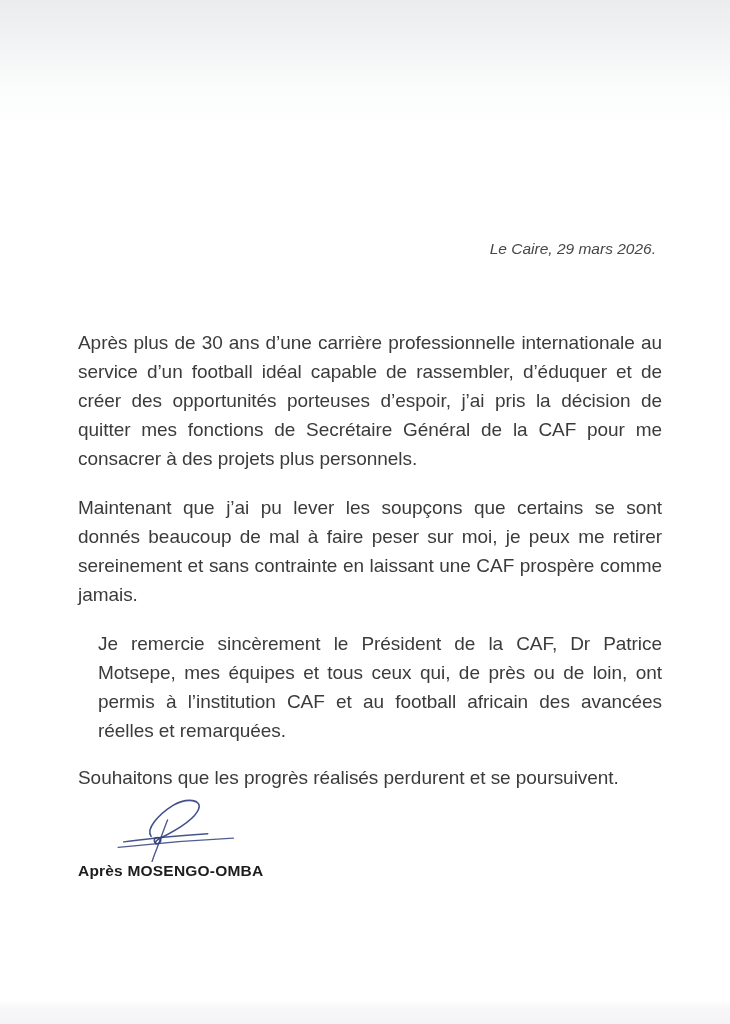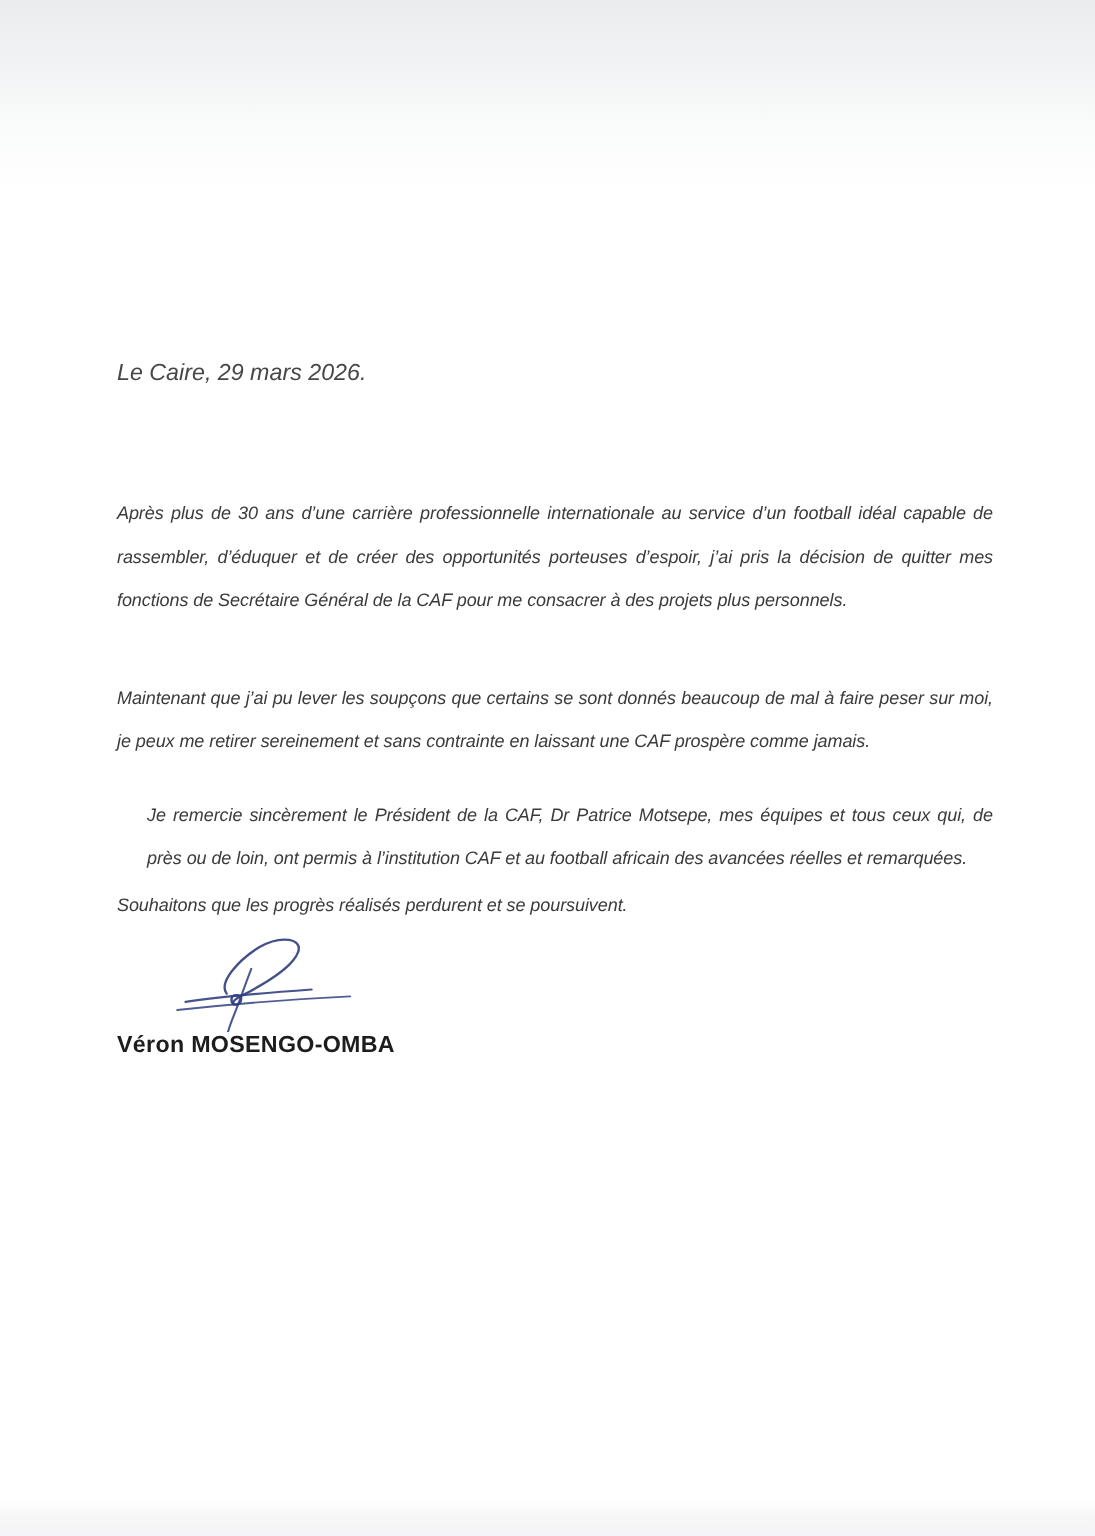--- a/index.html
+++ b/index.html
@@ -38,38 +38,38 @@
     font-size: 16px;
     font-weight: bold;
     letter-spacing: 0.3px;
     color: #1d1d1d;
     text-decoration: underline;
     text-underline-offset: 3px;
     margin: 0;
   }
   .dateline {
     margin-top: 70px;
+    text-align: right;
     font-style: italic;
     font-size: 15.5px;
     color: #474747;
     padding-right: 6px;
   }
   .body-paragraph {
     margin: 0;
-    font-size: 12px;
+    font-size: 19px;
     line-height: 29px;
     letter-spacing: -0.05px;
     color: #3b3b3b;
     text-align: justify;
-    font-style: italic;
   }
   .p1 { margin-top: 70px; }
-  .p2 { margin-top: 36px; }
+  .p2 { margin-top: 20px; }
   .p3 { margin-top: 20px; margin-left: 20px; }
-  .p4 { margin-top: 2px; }
+  .p4 { margin-top: 18px; }
   .signature-block {
     margin-top: 6px;
     margin-left: 26px;
     width: 160px;
     height: 64px;
   }
   .signature-block svg {
     display: block;
     width: 160px;
     height: 64px;
@@ -105,16 +105,16 @@
         <path d="M 44 42 C 38 34 52 18 68 8 C 84 -1 100 2 96 12 C 92 23 70 36 54 44 C 50 46 48 48 49 50" fill="none" stroke="#33417f" stroke-width="1.7" stroke-linecap="round" opacity="0.92"></path>
         <path d="M 62 24 C 58 34 54 46 50 56 C 48 61 46 66 45 70" fill="none" stroke="#33417f" stroke-width="1.5" stroke-linecap="round" opacity="0.88"></path>
 
         <path d="M 14 48 C 40 44 78 41 106 39" fill="none" stroke="#33417f" stroke-width="1.6" stroke-linecap="round" opacity="0.9"></path>
         <path d="M 8 54 C 44 50 92 46 134 44" fill="none" stroke="#33417f" stroke-width="1.4" stroke-linecap="round" opacity="0.85"></path>
 
         <path d="M 48 44 C 52 42 56 44 54 48 C 52 52 46 50 48 44" fill="none" stroke="#33417f" stroke-width="1.8" stroke-linecap="round" opacity="0.95"></path>
       </svg>
     </div>
 
-    <div class="signatory">Véron MOSENGO-OMBA</div>
+    <div class="signatory">Après MOSENGO-OMBA</div>
 
   </div>
 </div>
 
 </body></html>

